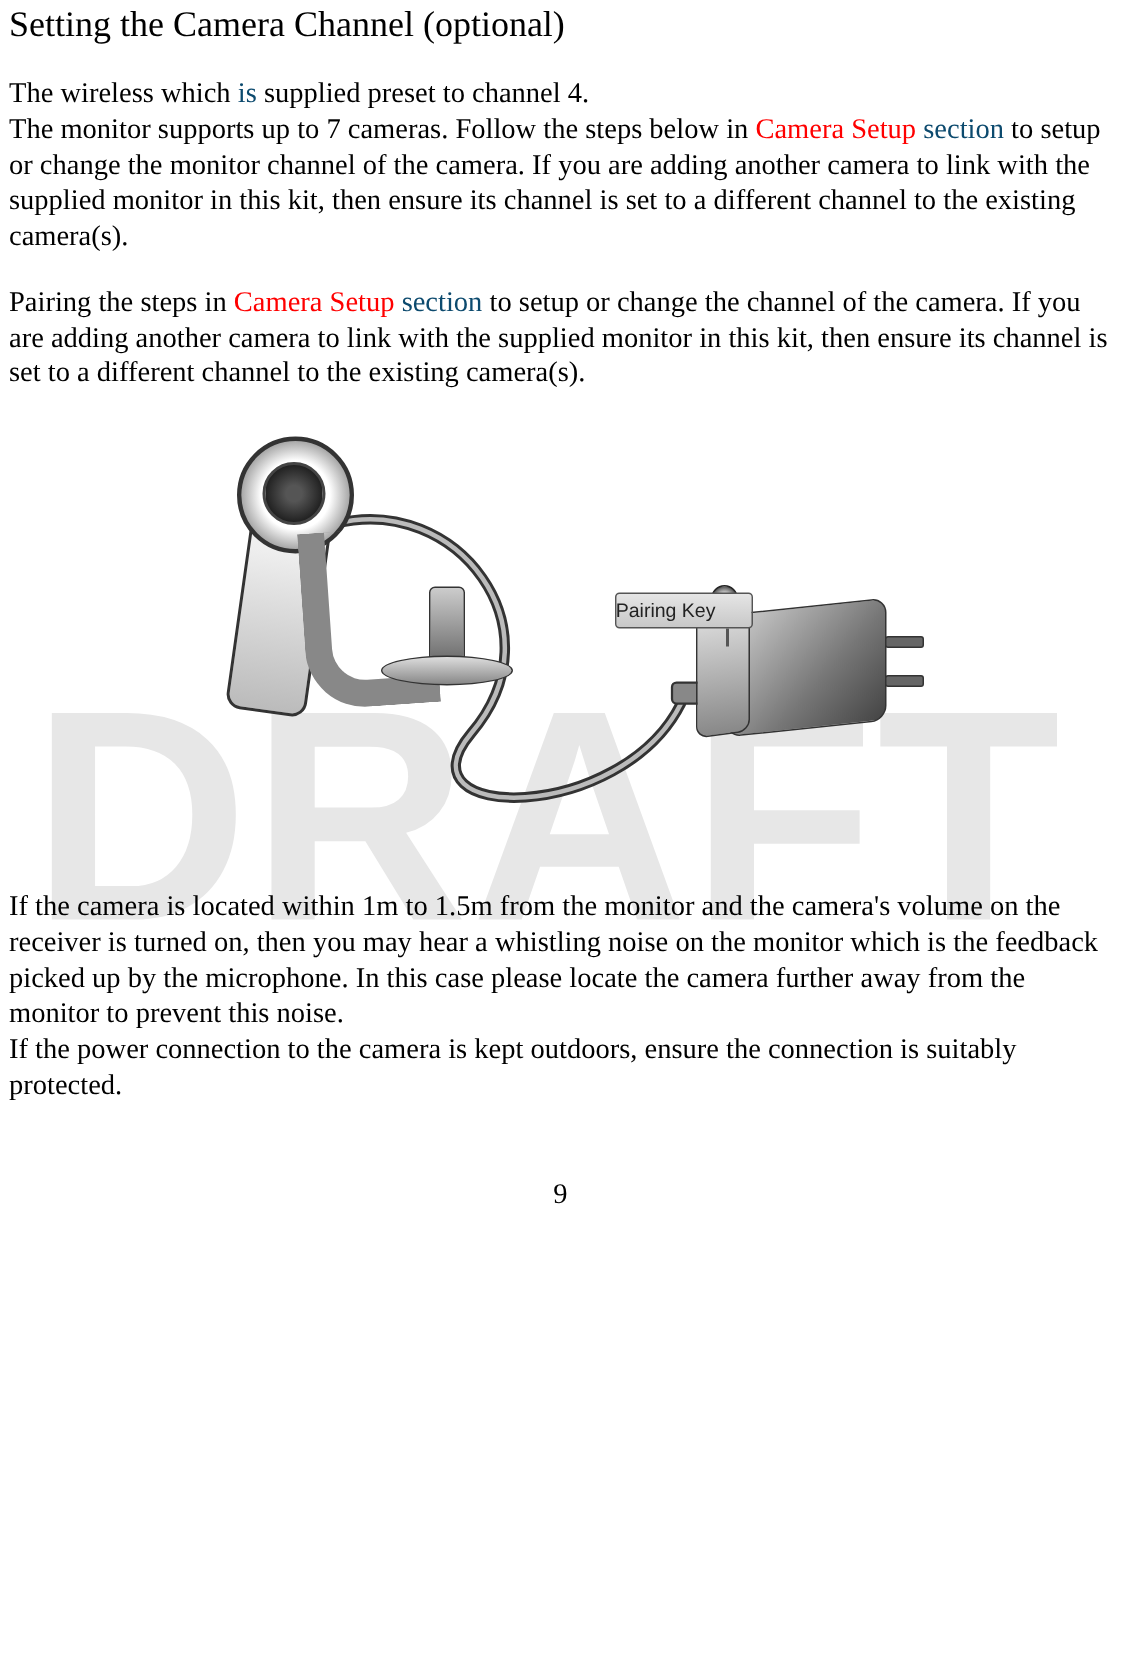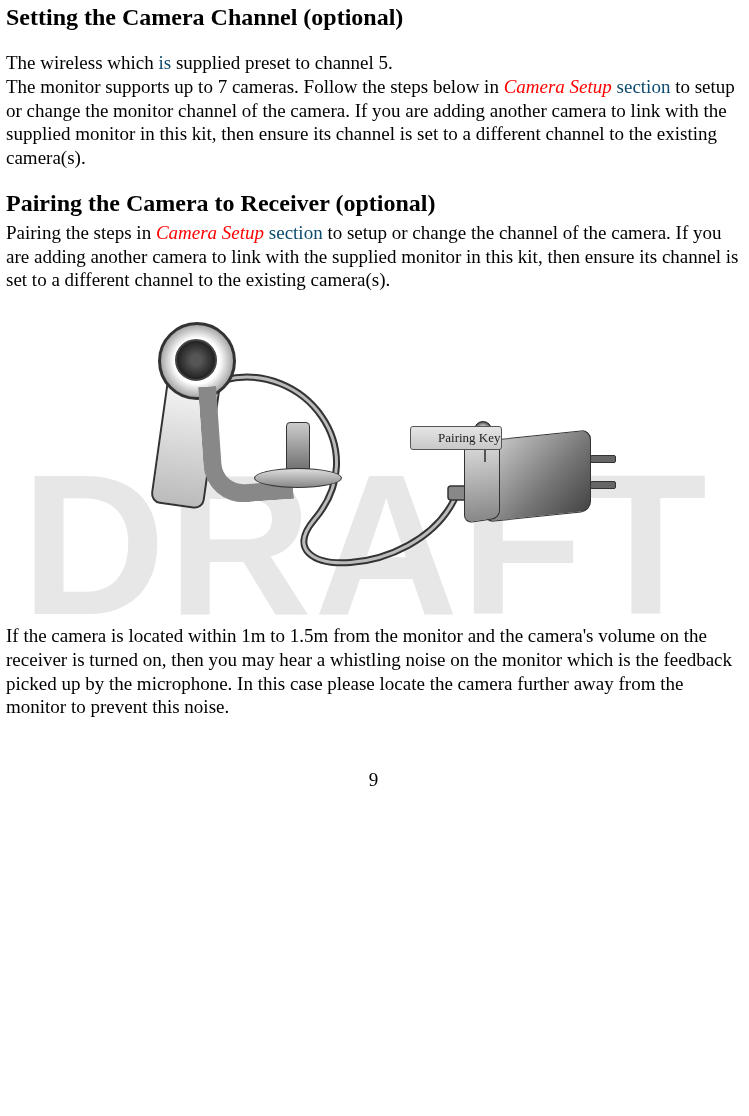--- a/index.html
+++ b/index.html
@@ -31,28 +31,28 @@
     display: flex;
     align-items: center;
     justify-content: center;
     transform: rotate(0deg);
     letter-spacing: 2px;
     font-family: Arial, sans-serif;
   }
   .content { position: relative; z-index: 1; }
   h2 {
     font-size: 24px;
-    font-weight: bold;
+    font-weight: normal;
     margin: 0 0 20px 0;
   }
   h2.tight { margin: 0 0 4px 0; }
   p { margin: 0; line-height: 1.25; }
   .gap { height: 20px; }
   .red { color: #0c4a6e; }
-  .red-i { color: #ff0000; font-style: italic; }
+  .red-i { color: #ff0000; }
   .figure-wrap {
     display: flex;
     justify-content: center;
     margin: 18px 0 24px 0;
   }
   .figure {
     width: 440px;
     height: 290px;
     position: relative;
   }
@@ -103,23 +103,23 @@
   
   .label-box {
     position: absolute;
     right: 92px;
     top: 116px;
     width: 90px;
     height: 22px;
     background: linear-gradient(#e5e5e5,#c8c8c8);
     border: 1px solid #555;
     border-radius: 3px;
-    font-family: Liberation Serif, serif;
+    font-family: Liberation Sans, sans-serif;
     font-size: 13px;
-    text-align: right;
+    text-align: left;
     line-height: 22px;
     color: #222;
     margin-left: 40px;
   }
   .leader {
     position: absolute;
     right: 108px;
     top: 140px;
     width: 2px; height: 12px;
     background: #555;
@@ -193,29 +193,28 @@
 </head>
 <body>
 
 <div class="page">
   <div class="watermark">DRAFT</div>
 
   <div class="content">
     <h2>Setting the Camera Channel (optional)</h2>
 
     <p>
-      <span>The wireless which </span><span class="red">is</span><span> supplied preset to channel 5.</span>
+      <span>The wireless which </span><span class="red">is</span><span> supplied preset to channel 4.</span>
     </p>
     <p>
       <span>The monitor supports up to 7 cameras. Follow the steps below in </span><span class="red-i">Camera Setup</span><span class="red"> section</span><span> to setup or change the monitor channel of the camera. If you are adding another camera to link with the supplied monitor in this kit, then ensure its channel is set to a different channel to the existing camera(s).</span>
     </p>
 
     <div class="gap"></div>
 
-    <h2 class="tight">Pairing the Camera to Receiver (optional)</h2>
     <p>
       <span>Pairing the steps in </span><span class="red-i">Camera Setup</span><span class="red"> section</span><span> to setup or change the channel of the camera. If you are adding another camera to link with the supplied monitor in this kit, then ensure its channel is set to a different channel to the existing camera(s).</span>
     </p>
 
     <div class="figure-wrap">
       <div class="figure">
         
         <div class="cam">
           <div class="cam-face"></div>
           <div class="cam-lens"></div>
@@ -237,16 +236,17 @@
           <div class="adapter-key"></div>
           <div class="prong p1"></div>
           <div class="prong p2"></div>
         </div>
         <div class="leader"></div>
         <div class="label-box">Pairing Key</div>
       </div>
     </div>
 
     <p>If the camera is located within 1m to 1.5m from the monitor and the camera's volume on the receiver is turned on, then you may hear a whistling noise on the monitor which is the feedback picked up by the microphone. In this case please locate the camera further away from the monitor to prevent this noise.</p>
+    <p>If the power connection to the camera is kept outdoors, ensure the connection is suitably protected.</p>
   </div>
 
   <div class="pagenum">9</div>
 </div>
 
 </body></html>

